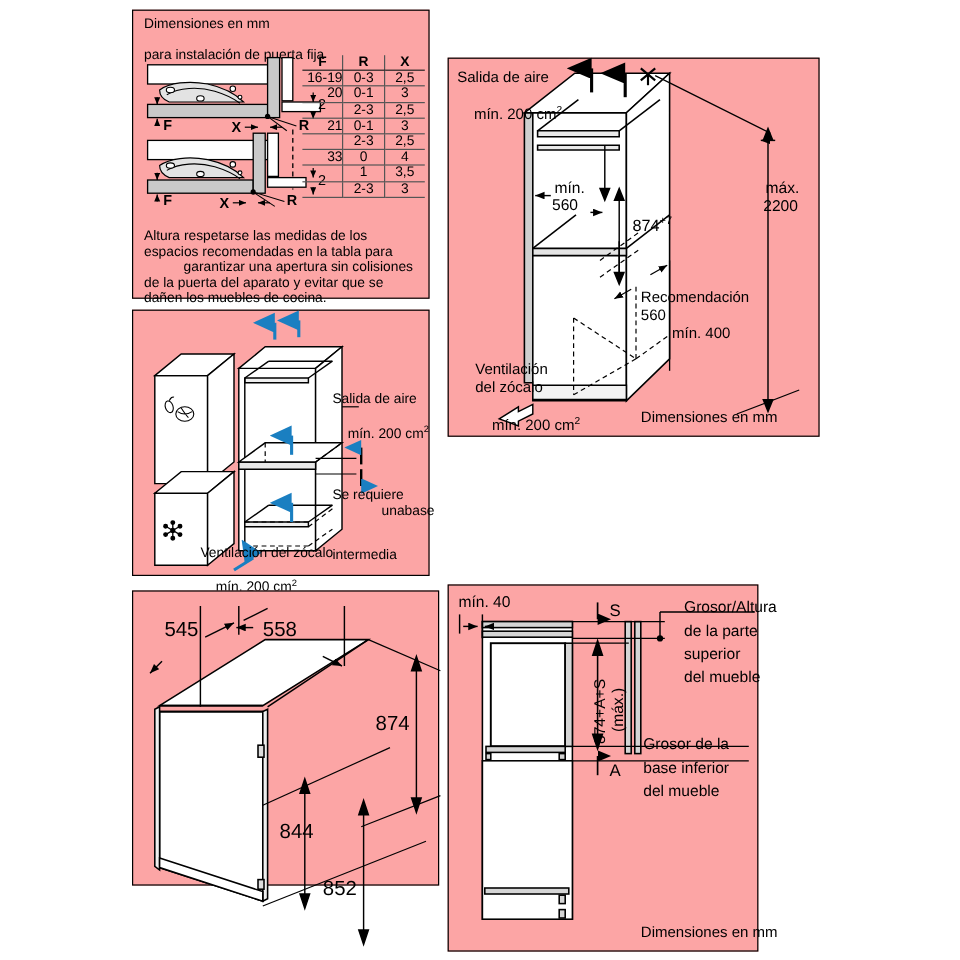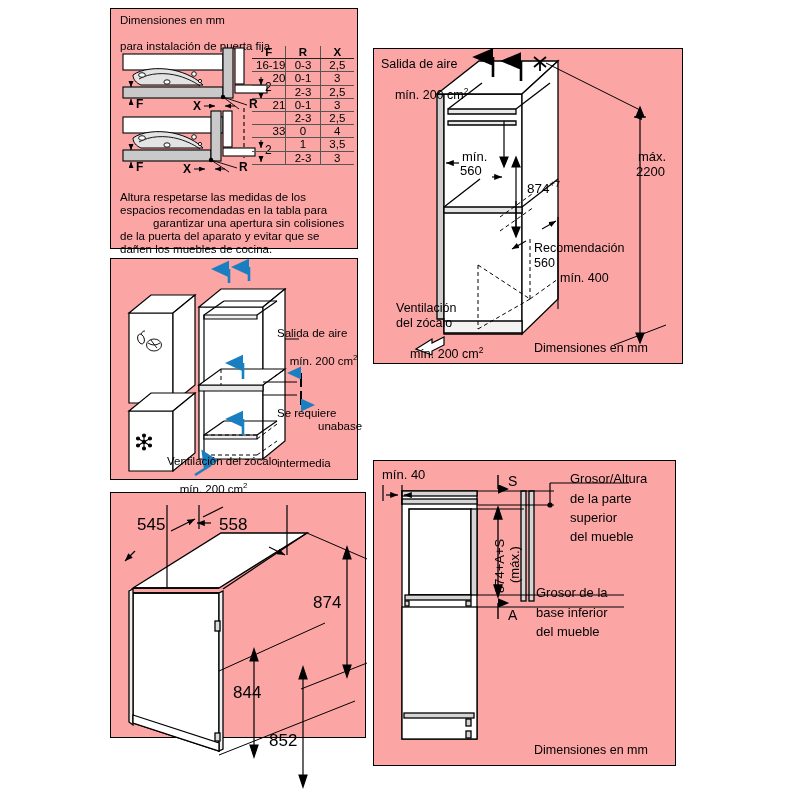--- a/index.html
+++ b/index.html
@@ -453,21 +453,21 @@
     </g>
   </svg>
 
   <div class="txt" style="left:26px;top:22px;font-size:17px;">545</div>
   <div class="txt" style="left:108px;top:22px;font-size:17px;">558</div>
   <div class="txt" style="left:202px;top:100px;font-size:17px;">874</div>
   <div class="txt" style="left:108px;top:190px;font-size:17px;padding-left:14px;">844</div>
   <div class="txt" style="left:158px;top:238px;font-size:17px;">852</div>
 </div>
 
-<div class="panel" style="left:373px;top:460px;width:303px;height:306px;">
+<div class="panel" style="left:373px;top:487px;width:259px;height:306px;">
   <svg width="310" height="306">
     <defs>
       <marker id="ar5" markerWidth="8" markerHeight="8" refX="6.5" refY="2.6" orient="auto">
         <path d="M0,0 L6.5,2.6 L0,5.2 z" fill="#000"></path>
       </marker>
       <marker id="ar5d" markerWidth="9" markerHeight="9" refX="3.2" refY="8" orient="auto">
         <path d="M3.2,0 L6.6,8 L-0.2,8 z" fill="#000"></path>
       </marker>
       <marker id="ar5u" markerWidth="9" markerHeight="9" refX="3.2" refY="0" orient="auto">
         <path d="M3.2,8 L6.6,0 L-0.2,0 z" fill="#000"></path>

